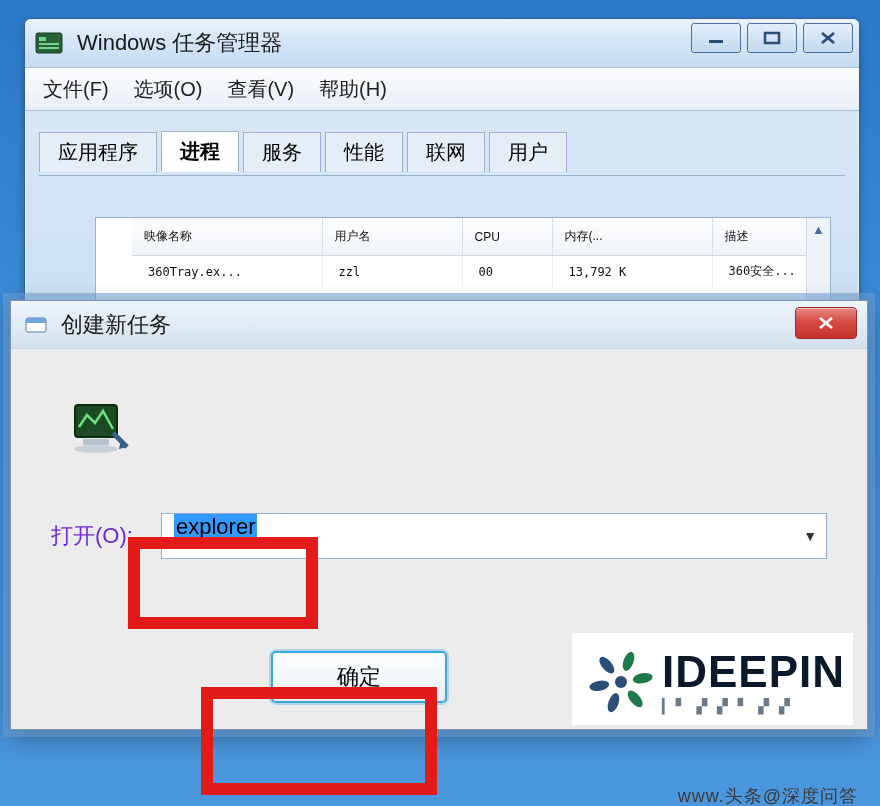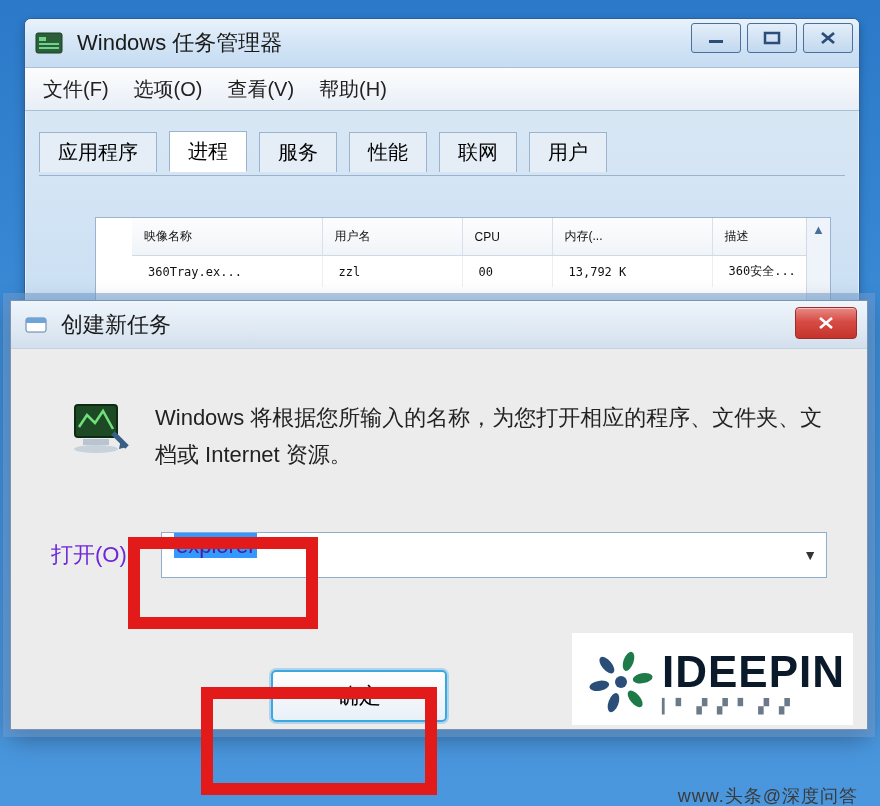--- a/index.html
+++ b/index.html
@@ -33,23 +33,23 @@
   .win-btn svg { width: 18px; height: 14px; }
 
   .tm-menubar { height: 44px; display: flex; align-items: center; gap: 25px;
     padding: 0 18px; background: linear-gradient(180deg, #fdfdfe 0%, #e8eef6 100%);
     border-top: 1px solid #a9bfd6; border-bottom: 1px solid #a9bfd6;
     font-size: 20px; color: #222; }
   .tm-menubar span { cursor: default; }
 
   .tm-tabs { display: flex; align-items: flex-end; padding: 10px 14px 0 14px; height: 60px; }
   .tm-tab { padding: 6px 18px 6px 18px; font-size: 20px; border: 1px solid #9bb3cd;
-    border-bottom: none; background: #e5eef7; margin-right: 12px; position: relative;
+    border-bottom: none; background: #e5eef7; margin-right: 4px; position: relative;
     top: 1px; cursor: default; }
-  .tm-tab.active { background: #fff; font-weight: normal; z-index: 2;
+  .tm-tab.active { background: #fff; font-weight: bold; z-index: 2;
     border-bottom: 1px solid #fff; }
   .tm-tabline { position: absolute; left: 14px; right: 14px; top: 156px;
     border-top: 1px solid #9bb3cd; }
 
   .tm-table-wrap { position: absolute; left: 70px; right: 28px; top: 198px; bottom: 6px;
     background: #fff; border: 1px solid #9bb3cd; overflow: hidden; }
   .tm-table { width: 100%; border-collapse: collapse; font-size: 12px; color: #111; margin-left: 36px; }
   .tm-table th { text-align: left; font-weight: normal; padding: 10px 12px;
     background: linear-gradient(180deg, #fdfdfe, #f0f4f8); border-right: 1px solid #d8e1eb;
     border-bottom: 1px solid #cfdae6; }
@@ -80,21 +80,21 @@
   .run-body { padding: 50px 40px 20px 40px; position: relative; height: calc(100% - 48px); background:#ececec;}
   .run-msg-row { display: flex; gap: 26px; align-items: flex-start; margin-bottom: 58px; }
   .run-icon { width: 60px; height: 56px; flex-shrink: 0; margin-left: 18px;}
   .run-msg { font-size: 22px; color: #222; line-height: 1.7; }
 
   .run-open-row { display: flex; align-items: center; gap: 0; position: relative; }
   .run-open-label { font-size: 22px; color: #6d28d9; width: 110px; }
   .run-combo { position: relative; flex: 1; }
   .run-input { width: 100%; height: 46px; border: 1px solid #8faecd; background: #fff;
     padding: 0 44px 0 12px; font-size: 22px; font-family: inherit; outline: none; }
-  .run-input-text-sel { background:#3399ff; color:#4c1d95; padding:0 2px;text-align:right;}
+  .run-input-text-sel { background:#3399ff; color:#000000; padding:0 2px;text-align:right;}
   .run-combo .caret { position: absolute; right: 10px; top: 50%; transform: translateY(-50%);
     color: #333; font-size: 14px; pointer-events: none; }
 
   .red-box-input { position: absolute; left: 117px; top: 188px; width: 190px; height: 92px;
     border: 12px solid #e21a1a; pointer-events: none; }
 
   .run-btn-row { margin-top: 92px; display: flex; gap: 0; padding-left: 220px; }
   .run-btn { width: 176px; height: 52px; border: 2px solid #3aa7e0;
     background: linear-gradient(180deg, #fefefe, #e8f0f8); font-size: 22px;
     border-radius: 5px; cursor: default; display:flex;align-items:center;justify-content:center;
@@ -211,21 +211,20 @@
       <span class="run-icon">
         <svg viewBox="0 0 60 56">
           <rect x="6" y="6" width="42" height="32" rx="3" fill="#1d4a24" stroke="#0e2a13" stroke-width="2"></rect>
           <path d="M10 28 L18 16 L26 24 L34 12 L44 30" stroke="#6fe07a" stroke-width="2.5" fill="none"></path>
           <rect x="14" y="40" width="26" height="6" fill="#b8c4cf"></rect>
           <ellipse cx="27" cy="50" rx="22" ry="4" fill="#c8d2db"></ellipse>
           <path d="M44 34 L58 48" stroke="#3a5f85" stroke-width="5"></path>
           <path d="M52 40 L58 48 L50 50 Z" fill="#3a5f85"></path>
         </svg>
       </span>
-      <div class="run-msg">Windows 将根据您所输入的名称，为您打开相应的程序、文件夹、文档或 Internet 资源。</div>
     </div>
 
     <div class="run-open-row">
       <div class="run-open-label">打开(O):</div>
       <div class="run-combo">
         <div class="run-input"><span class="run-input-text-sel">explorer</span></div>
         <span class="caret">▼</span>
       </div>
     </div>
 

